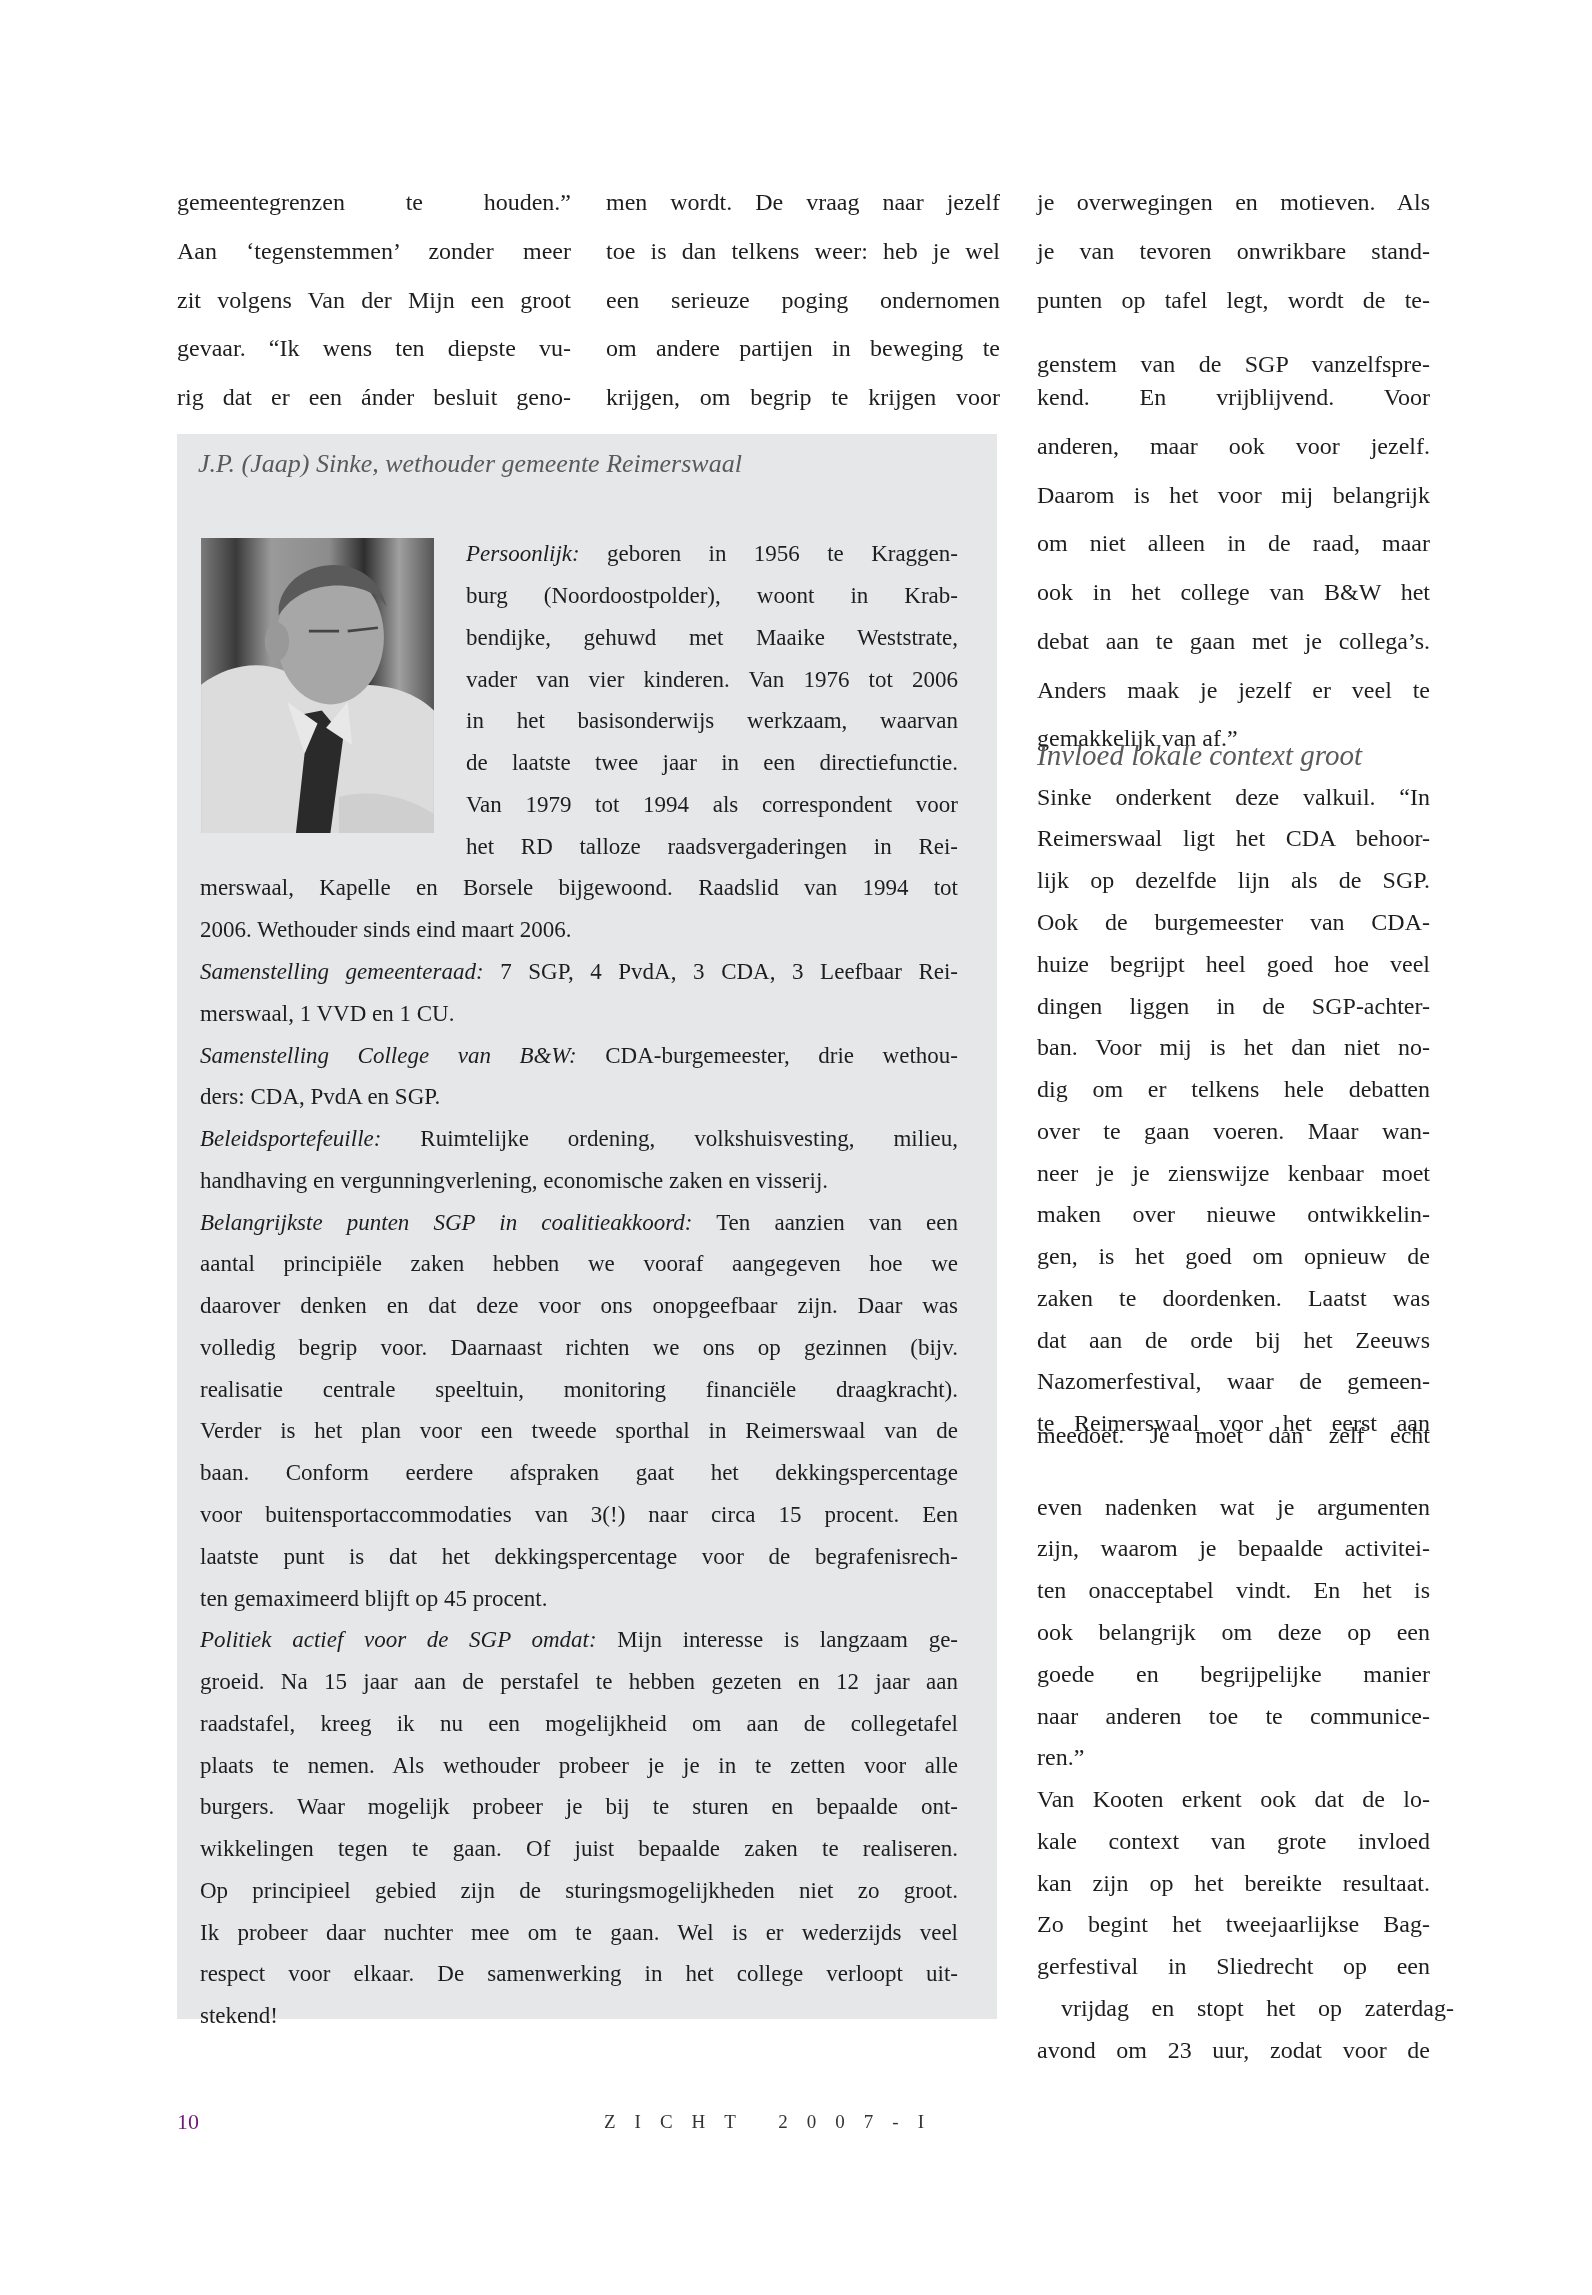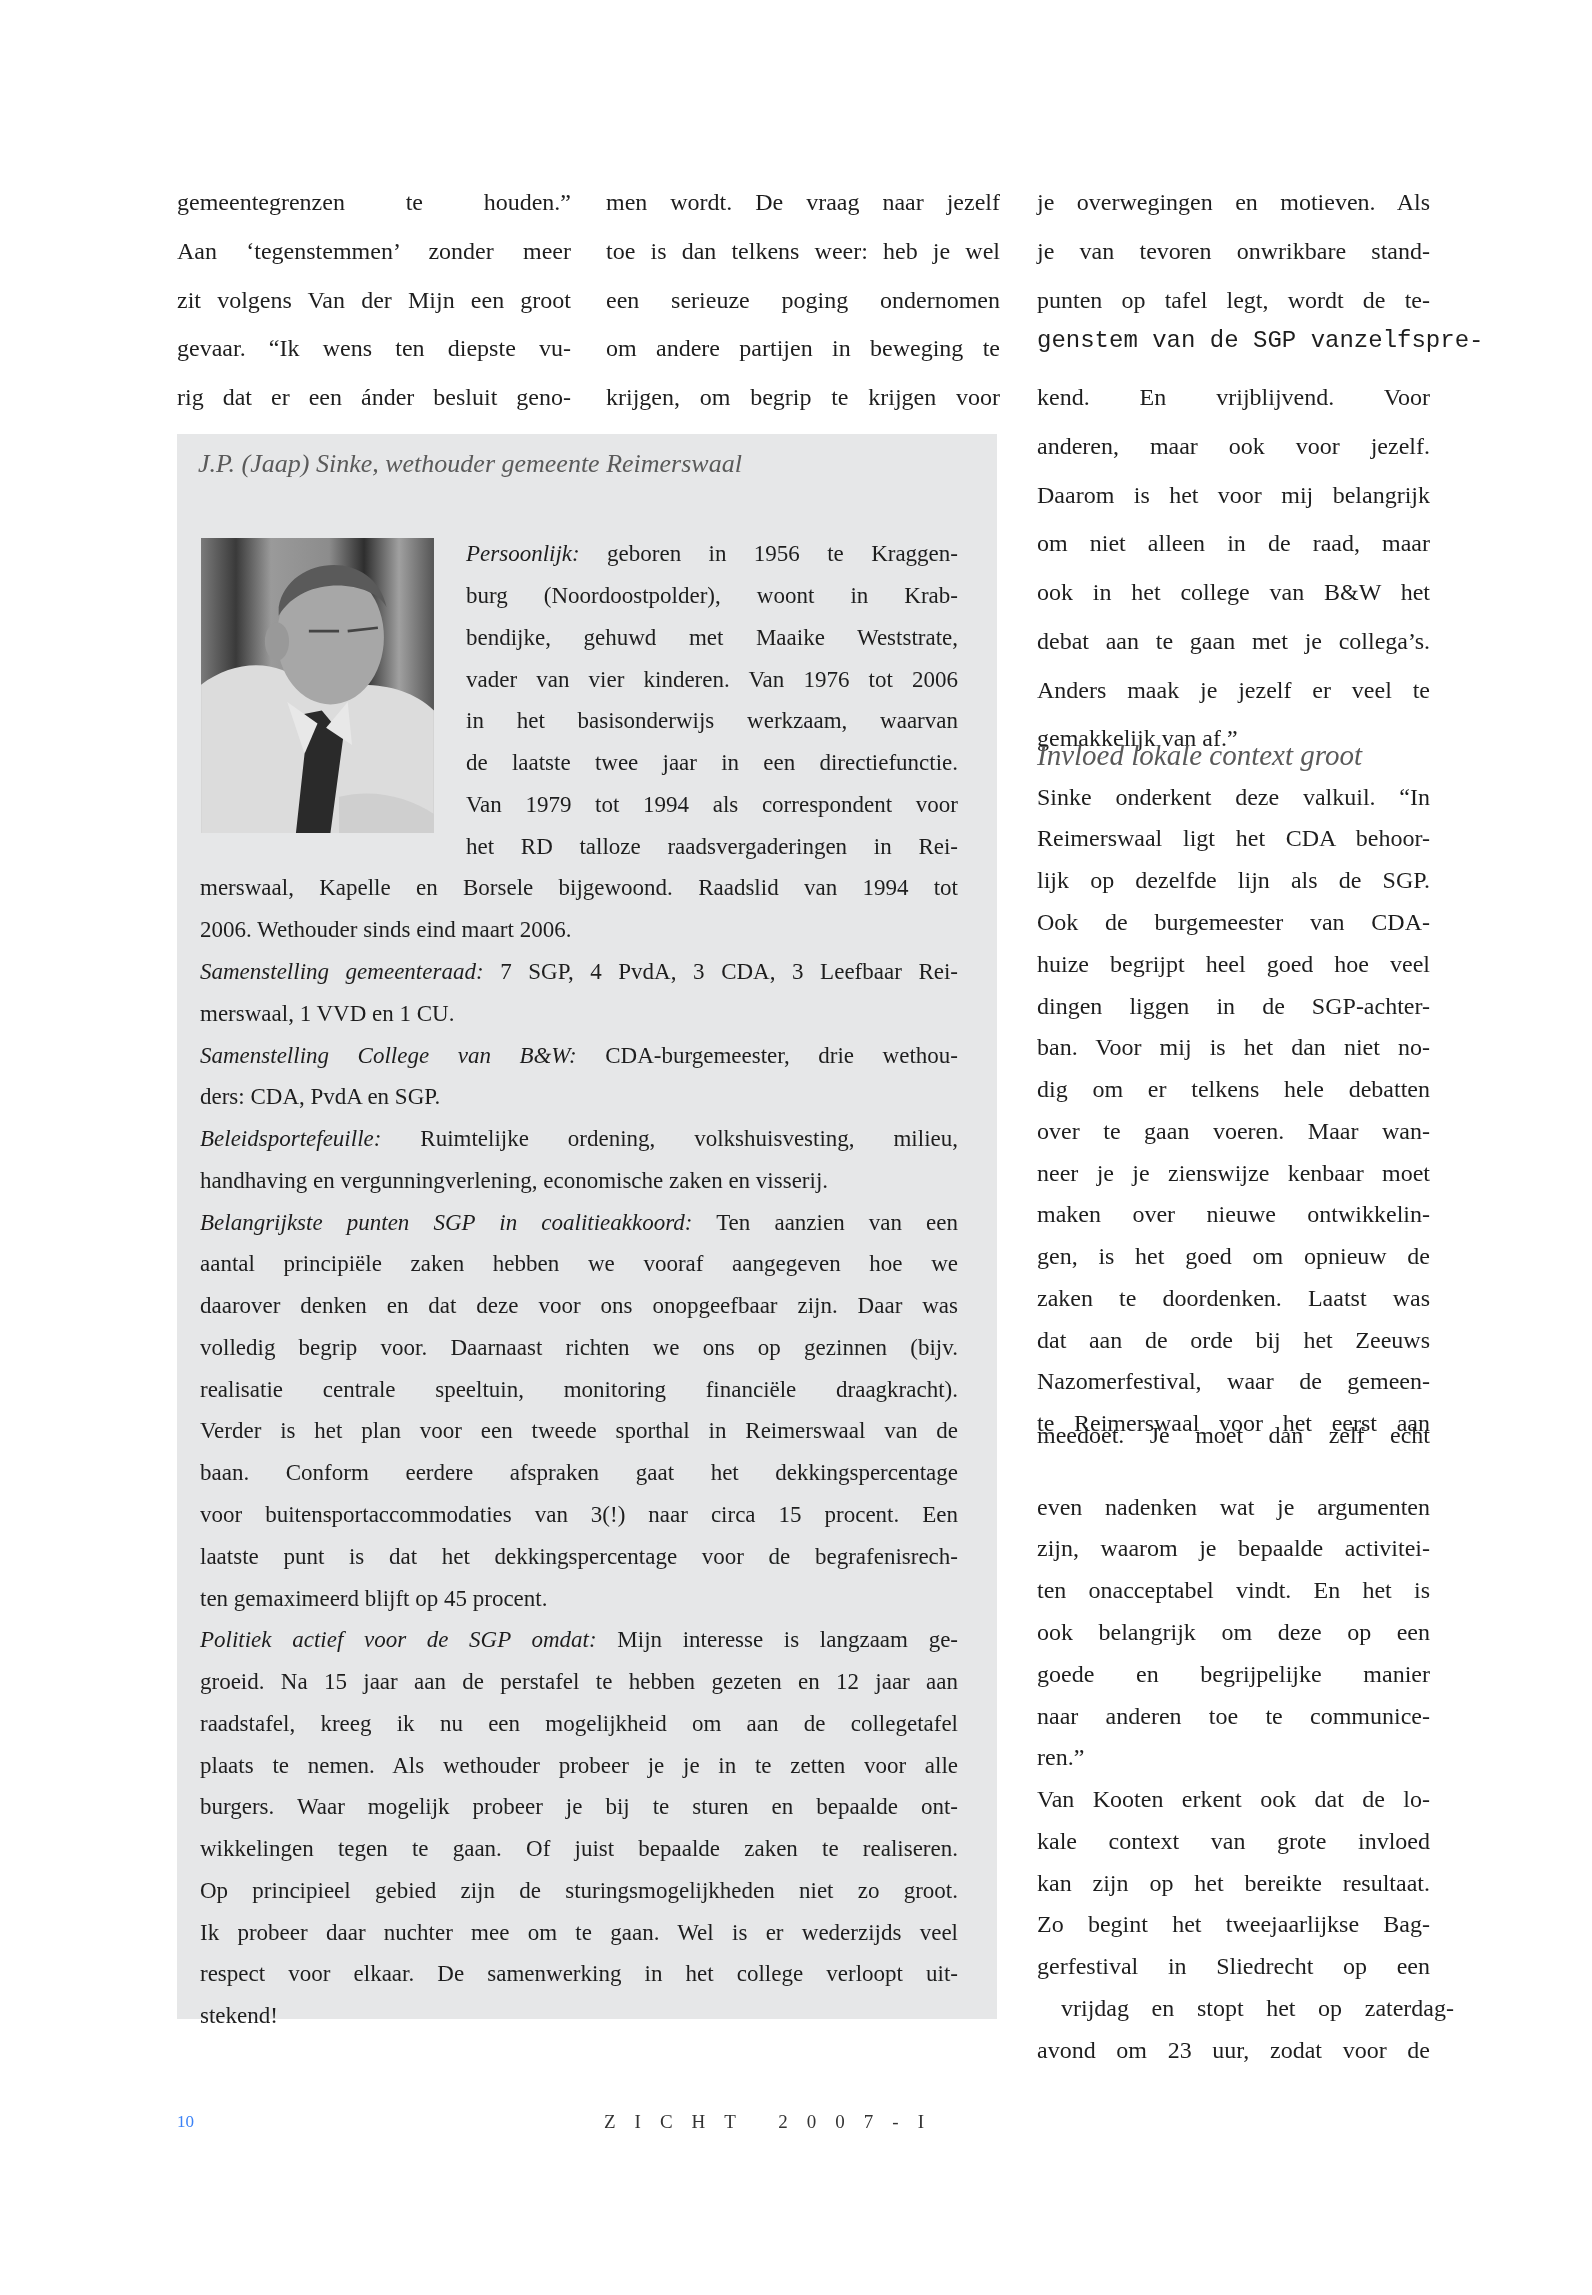--- a/index.html
+++ b/index.html
@@ -46,21 +46,21 @@
     position: absolute; left: 201px; top: 538px; width: 233px; height: 295px;
     overflow: hidden; background: #8a8a8a;
   }
   .subhead {
     position: absolute; left: 1037px; top: 732px;
     font-style: italic; font-size: 29px; color: #5a5a5a;
     line-height: 47px; white-space: nowrap;
   }
   .footer-num {
     position: absolute; left: 177px; top: 2104px;
-    font-size: 17px; color: #3b82f6; line-height: 35px;
+    font-size: 22px; color: #701a75; line-height: 35px;
   }
   .footer-mag {
     position: absolute; left: 604px; top: 2104px;
     font-size: 19px; letter-spacing: 19px; color: #333; line-height: 35px;
     white-space: nowrap; font-variant: small-caps;
   }
 </style>
 </head>
 <body>
 
@@ -143,21 +143,21 @@
     <div class="sline s-wide" style="top: 1870px;"><span>Op principieel gebied zijn de sturingsmogelijkheden niet zo groot.</span></div>
     <div class="sline s-wide" style="top: 1912px;"><span>Ik probeer daar nuchter mee om te gaan. Wel is er wederzijds veel</span></div>
     <div class="sline s-wide" style="top: 1953px;"><span>respect voor elkaar. De samenwerking in het college verloopt uit-</span></div>
     <div class="sline s-wide last" style="top: 1995px;"><span>stekend!</span></div>
   </div>
 
 <div id="col3top">
     <div class="line col3" style="top: 182px;">je overwegingen en motieven. Als</div>
     <div class="line col3" style="top: 231px;">je van tevoren onwrikbare stand-</div>
     <div class="line col3" style="top: 280px;">punten op tafel legt, wordt de te-</div>
-    <div class="line col3" style="top: 320px; font-family: Liberation Mono, monospace;">genstem van de SGP vanzelfspre-</div>
+    <div class="line col3" style="top: 344px;">genstem van de SGP vanzelfspre-</div>
     <div class="line col3" style="top: 377px;">kend. En vrijblijvend. Voor</div>
     <div class="line col3" style="top: 426px;">anderen, maar ook voor jezelf.</div>
     <div class="line col3" style="top: 475px;">Daarom is het voor mij belangrijk</div>
     <div class="line col3" style="top: 523px;">om niet alleen in de raad, maar</div>
     <div class="line col3" style="top: 572px;">ook in het college van B&amp;W het</div>
     <div class="line col3" style="top: 621px;">debat aan te gaan met je collega’s.</div>
     <div class="line col3" style="top: 670px;">Anders maak je jezelf er veel te</div>
     <div class="line col3 last" style="top: 718px;">gemakkelijk van af.”</div>
   </div>
 <div class="subhead">Invloed lokale context groot</div>

